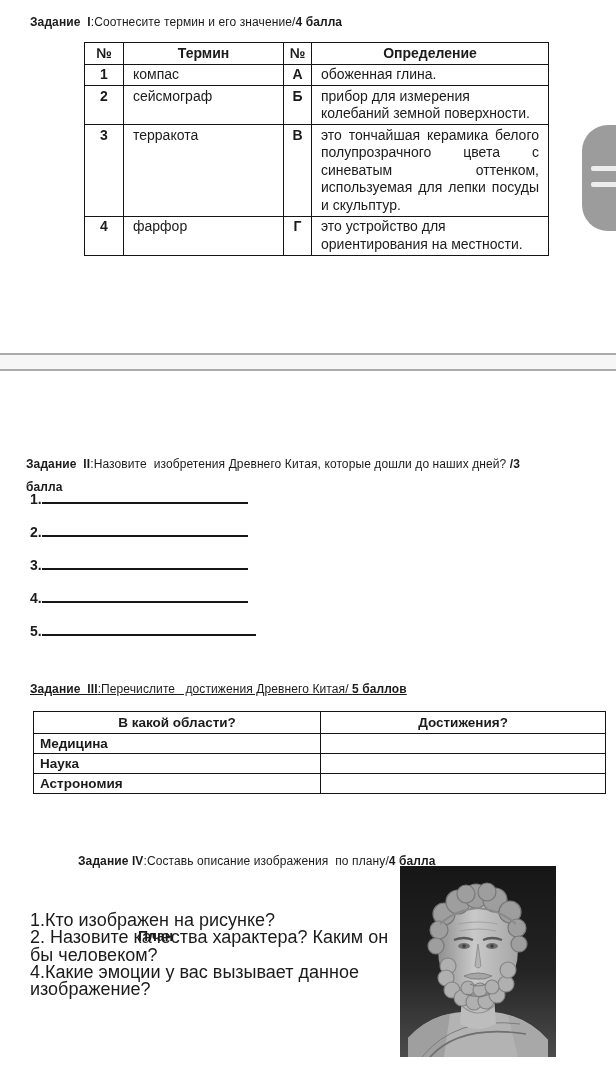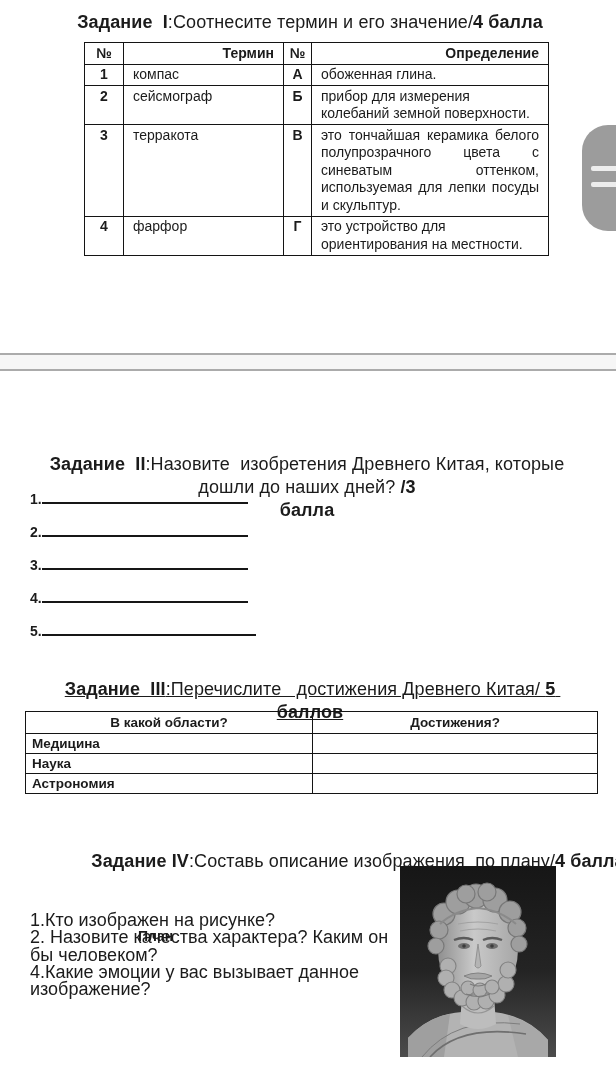--- a/index.html
+++ b/index.html
@@ -5,33 +5,33 @@
   html,body{margin:0;padding:0;}
   body{
     width:616px;height:1090px;position:relative;overflow:hidden;
     background:#ffffff;
     font-family:"Liberation Sans","DejaVu Sans",sans-serif;
     color:#1b1b1b;
   }
   .abs{position:absolute;}
   .pre{white-space:pre-wrap;}
   .b{font-weight:bold;}
-  .heading{font-size:18px;line-height:23px;letter-spacing:0.1px;text-align:center;}
+  .heading{font-size:12px;line-height:23px;letter-spacing:0.1px;}
 
   
   table.t1{
     border-collapse:collapse;table-layout:fixed;width:464px;
     font-size:14px;line-height:17.5px;
   }
   table.t1 td,table.t1 th{
     border:1.5px solid #141414;padding:1.5px 9px;vertical-align:top;
     overflow:hidden;
   }
   table.t1 .c-num{text-align:center;padding:1.5px 2px;font-weight:bold;}
-  table.t1 th{text-align:right;font-size:14px;}
+  table.t1 th{text-align:center;font-size:14px;}
   table.t1 .just{text-align:justify;}
 
   
   table.t3{
     border-collapse:collapse;table-layout:fixed;width:572px;
     font-size:13.5px;line-height:15px;
   }
   table.t3 td,table.t3 th{
     border:1.5px solid #141414;padding:2px 6px;vertical-align:top;
   }
@@ -128,21 +128,21 @@
 <div class="abs ans" style="left:30px;top:489px;"><span>1.</span><span class="line" style="width:206px;"></span></div>
 <div class="abs ans" style="left:30px;top:522px;"><span>2.</span><span class="line" style="width:206px;"></span></div>
 <div class="abs ans" style="left:30px;top:555px;"><span>3.</span><span class="line" style="width:206px;"></span></div>
 <div class="abs ans" style="left:30px;top:588px;"><span>4.</span><span class="line" style="width:206px;"></span></div>
 <div class="abs ans" style="left:30px;top:621px;"><span>5.</span><span class="line" style="width:214px;"></span></div>
 
 <div class="abs heading" style="left:30px;top:678px;width:560px;text-decoration:underline;">
   <span class="b pre">Задание  III</span><span class="pre">:Перечислите   достижения Древнего Китая/ </span><span class="b pre">5 баллов</span>
 </div>
 
-<table class="t3 abs" style="left:25px;top:711px;">
+<table class="t3 abs" style="left:33px;top:711px;">
   <colgroup>
       <col style="width:287px">
       <col style="width:285px">
     </colgroup>
   <tbody>
       <tr>
     <th>В какой области?</th>
     <th>Достижения?</th>
   </tr>
   <tr>

